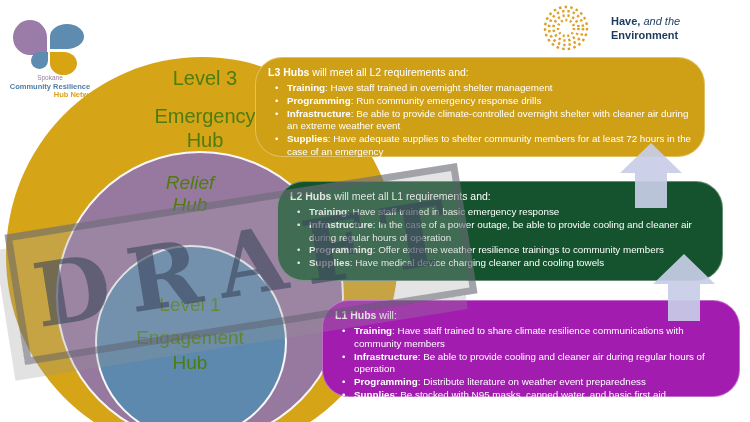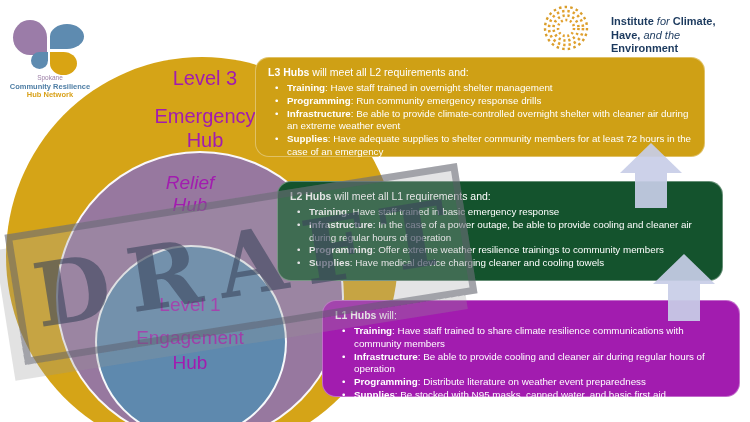--- a/index.html
+++ b/index.html
@@ -10,31 +10,31 @@
     font-family: "Liberation Sans", sans-serif;
   }
 
   
   .circle { position: absolute; border-radius: 50%; z-index: 1; }
   .c-gold   { left: 6px;  top: 57px;  width: 392px; height: 398px; background: #D5A417; }
   .c-purple { left: 56px; top: 151px; width: 288px; height: 292px; background: #97789F; border: 2px solid rgba(255,255,255,.95); }
   .c-blue   { left: 95px; top: 245px; width: 192px; height: 194px; background: #5E89AE; border: 2px solid rgba(255,255,255,.95); }
 
   
-  .circle-label { position: absolute; color: #a21caf; text-align: center; z-index: 2; }
+  .circle-label { position: absolute; color: #4d7c0f; text-align: center; z-index: 2; }
   .lbl3 { left: 125px; top: 66px;  width: 160px; font-size: 20px; line-height: 24px; }
   .lbl2 { left: 115px; top: 162px; width: 150px; font-size: 19px; line-height: 22px; }
   .lbl1 { left: 103px; top: 292px; width: 174px; font-size: 19px; line-height: 25px; }
   .lbl3 .hub-name { margin-top: 14px; }
   .lbl2 .hub-name { margin-top: 10px; font-style: italic; }
   .lbl1 .hub-name { margin-top: 8px; }
 
   
   .reqbox {
-    position: absolute; border-radius: 14px; color: #fff; z-index: 3;
+    position: absolute; border-radius: 27px; color: #fff; z-index: 3;
     padding: 6px 12px 6px 10px; border: 1px solid rgba(255,255,255,.35);
   }
   .box3 { left: 255px; top: 57px;  width: 450px; height: 100px; background: #CFA015; }
   .box2 { left: 277px; top: 181px; width: 446px; height: 100px; background: #14532d; }
   .box1 { left: 322px; top: 300px; width: 418px; height: 97px;  background: #a21caf; }
   .box-title { font-size: 10.5px; line-height: 14px; margin: 1px 0 3px 2px; }
   .bullet { font-size: 9.8px; line-height: 12.8px; padding-left: 16px; position: relative; margin-left: 5px; }
   .bullet::before { content: "\2022"; position: absolute; left: 4px; }
 
   
@@ -62,21 +62,21 @@
   
   .spk-logo { position: absolute; left: 0; top: 0; width: 100px; height: 96px; z-index: 6; margin-top: 8px; }
   .petal { position: absolute; }
   .petal-purple  { left: 13px; top: 12px; width: 34px; height: 35px; background: #9B7CA8; border-radius: 55% 55% 0 55%; }
   .petal-blue-tr { left: 50px; top: 16px; width: 34px; height: 25px; background: #5E8BB0; border-radius: 50% 50% 50% 0; }
   .petal-blue-bl { left: 31px; top: 44px; width: 17px; height: 17px; background: #5E8BB0; border-radius: 50% 0 50% 50%; }
   .petal-gold    { left: 50px; top: 44px; width: 27px; height: 23px; background: #D9A413; border-radius: 0 50% 50% 50%; }
   .spk-text { position: absolute; left: 0; top: 66px; width: 100px; text-align: center; line-height: 8.5px; }
   .spk-l1 { font-size: 6.5px; color: #9C7FA6; }
   .spk-l2 { font-size: 7.5px; font-weight: bold; color: #4D7DA4; }
-  .spk-l3 { font-size: 7.5px; font-weight: bold; color: #D9A21B; }
+  .spk-l3 { font-size: 7.5px; font-weight: bold; color: #D9A21B; text-align: right; }
 
   
   .inst { position: absolute; left: 543px; top: 5px; width: 205px; height: 48px; z-index: 6; }
   .inst svg { position: absolute; left: 0; top: 0; }
   .inst-text { position: absolute; left: 68px; top: 10px; font-size: 11px; line-height: 13.5px; color: #1C3A5E; }
   .inst-text b { font-weight: bold; }
   .inst-text i { font-style: italic; font-weight: normal; }
 </style>
 </head>
 <body>
@@ -165,21 +165,18 @@
 
   <div class="inst">
     <svg width="46" height="46" viewBox="0 0 46 46">
       <circle cx="23" cy="23" r="8" fill="none" stroke="#E2A12F" stroke-width="2.6" stroke-dasharray="2 2.6"></circle>
       <circle cx="23" cy="23" r="12.5" fill="none" stroke="#DC9F2B" stroke-width="2.6" stroke-dasharray="2.2 2.8"></circle>
       <circle cx="23" cy="23" r="17" fill="none" stroke="#E2A12F" stroke-width="2.6" stroke-dasharray="2.4 3"></circle>
       <circle cx="23" cy="23" r="21" fill="none" stroke="#D99D2B" stroke-width="2.4" stroke-dasharray="2.5 3.2"></circle>
     </svg>
     <div class="inst-text">
       <div>
-        <b>Institute </b><i>for </i><b>Climate,</b>
-      </div>
-      <div>
         <b>Have, </b><i>and the </i><b>Environment</b>
       </div>
     </div>
   </div>
 
 </div>
 
 </body></html>

